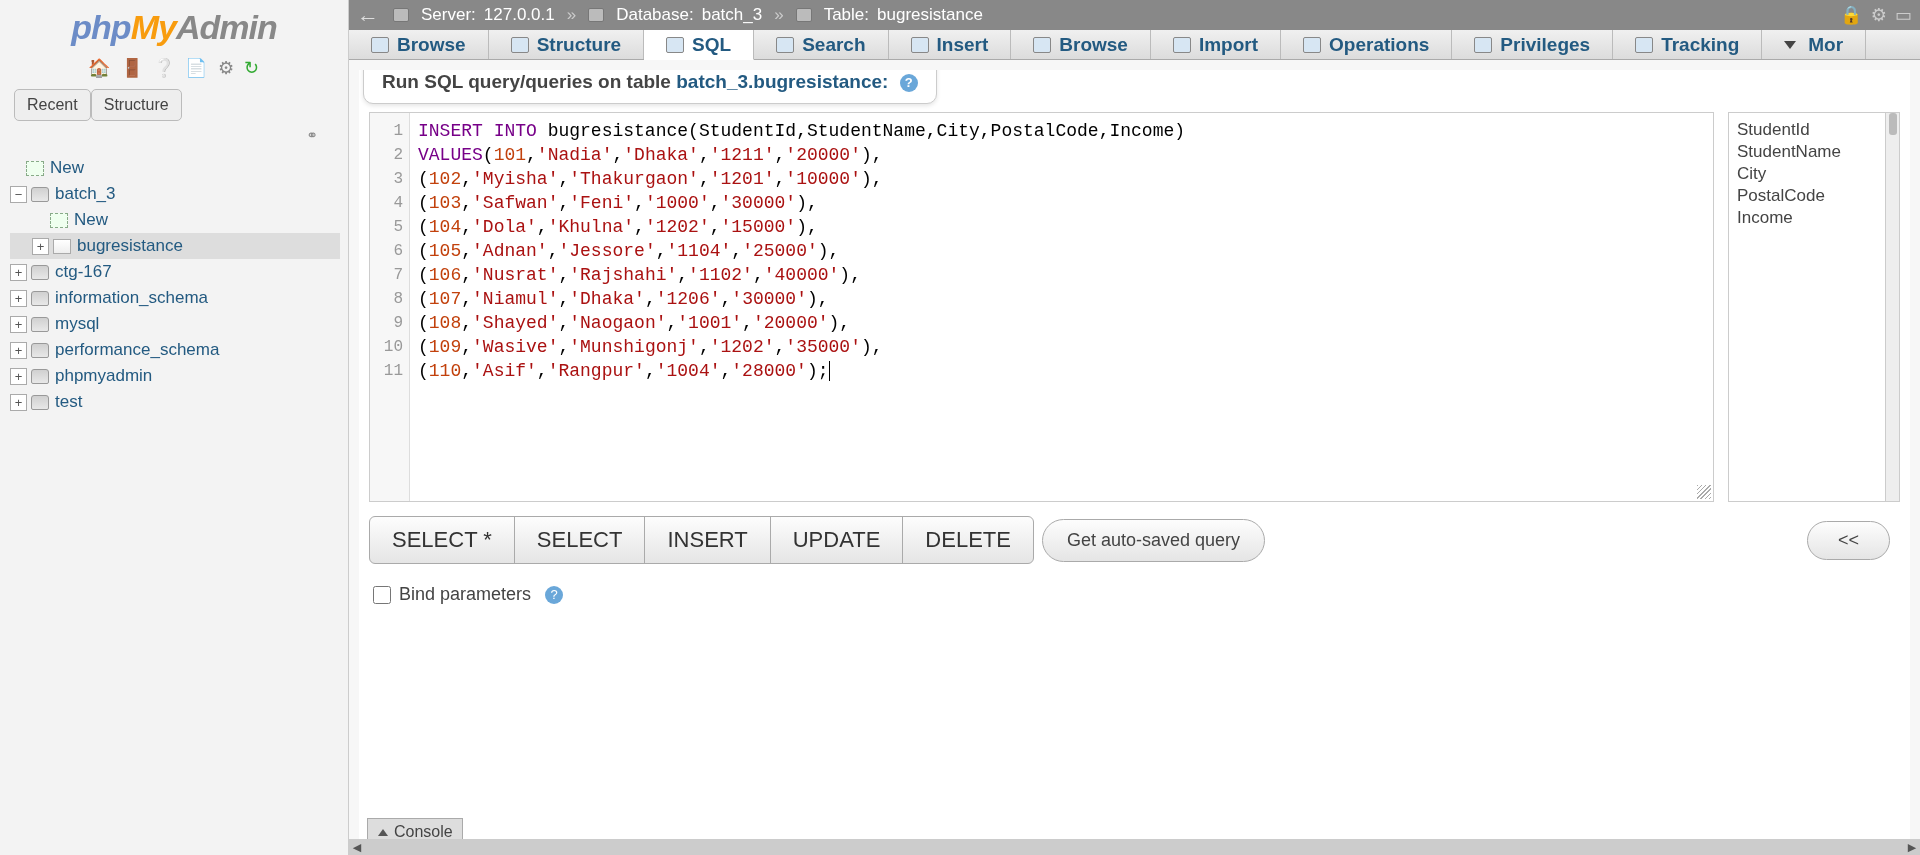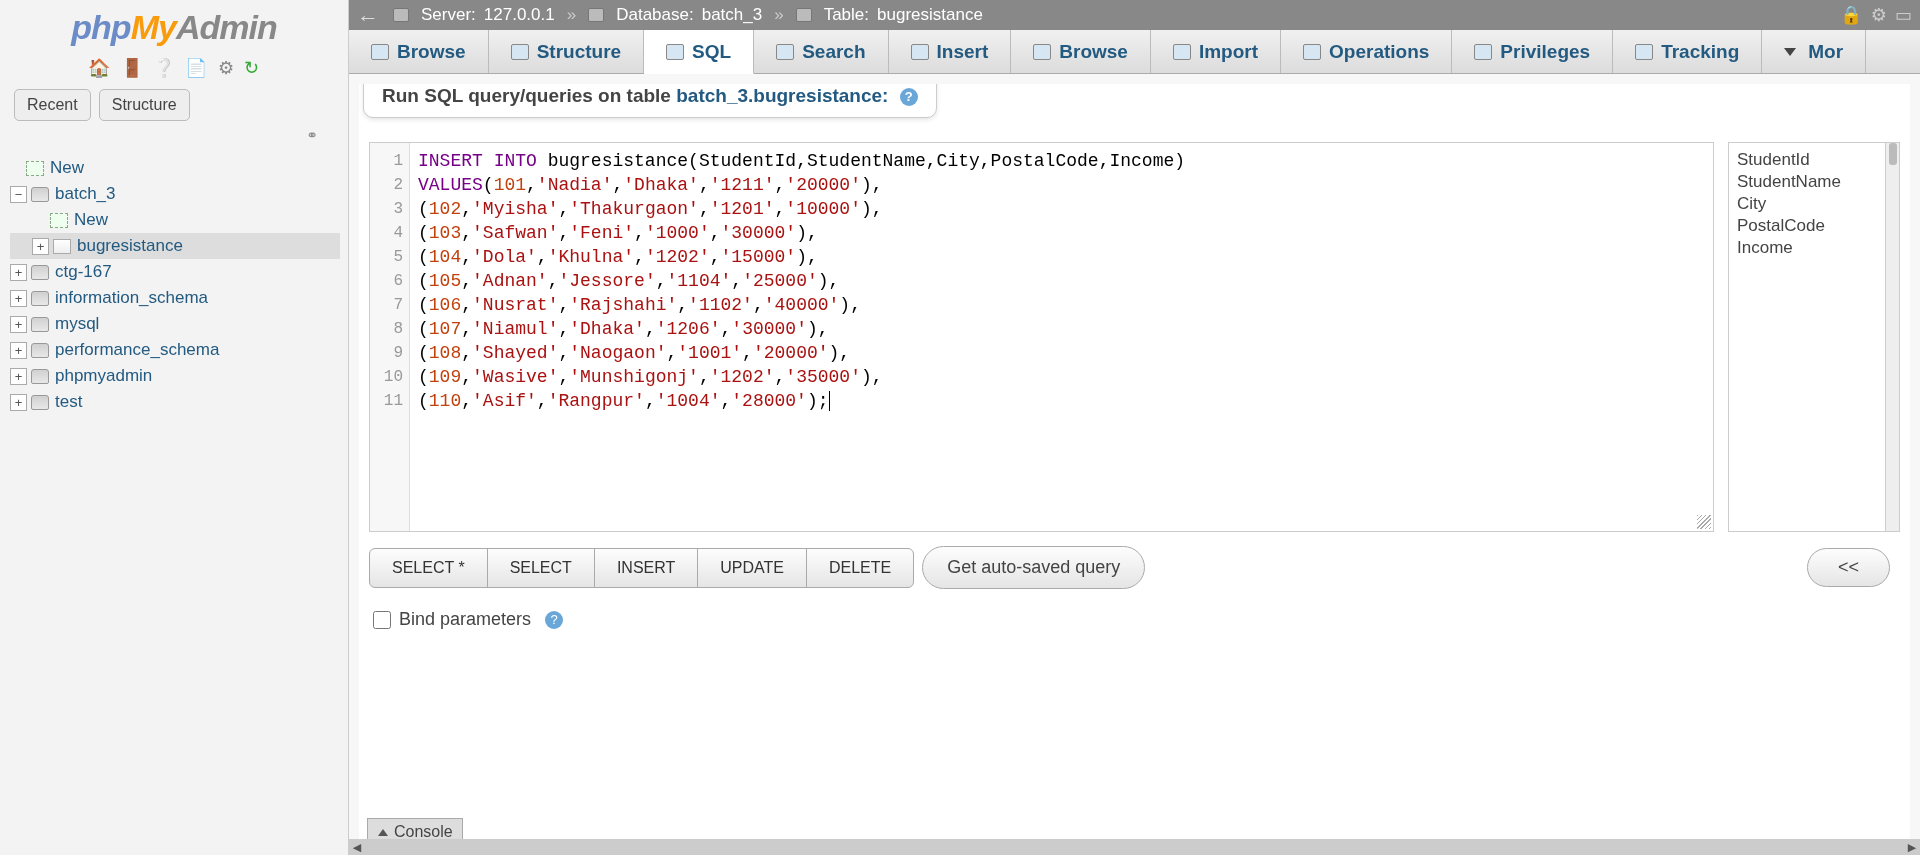--- a/index.html
+++ b/index.html
@@ -11,21 +11,21 @@
 .main { flex: 1; display: flex; flex-direction: column; background: #f7f7f7; position: relative; }
 
 
 .logo { text-align: center; padding: 8px 0 4px; }
 .logo-text { font-size: 34px; font-weight: bold; font-style: italic; letter-spacing: -1px; }
 .logo-php { color: #6c8cc7; }
 .logo-my { color: #f89c0e; }
 .logo-admin { color: #888; }
 .toolbar-icons { text-align: center; padding: 6px 0 10px; }
 .toolbar-icons span { margin: 0 3px; font-size: 18px; }
-.sidebar-tabs { display: flex; padding: 0 14px 6px; gap: 8px; }
+.sidebar-tabs { display: flex; padding: 0 14px 6px; gap: 0; }
 .sidebar-tab { background: #eee; border: 1px solid #bbb; border-radius: 5px; padding: 6px 12px; font-size: 16px; cursor: pointer; }
 .link-icon { text-align: right; padding: 0 30px 6px; color: #888; }
 .tree { padding: 6px 8px 6px 10px; font-size: 17px; }
 .tree-node { display: flex; align-items: center; padding: 3px 0; white-space: nowrap; }
 .tree-indent { display: inline-block; }
 .expand-box { display: inline-flex; width: 17px; height: 17px; border: 1px solid #aaa; background: #fff; align-items: center; justify-content: center; font-size: 13px; line-height: 1; margin-right: 4px; color: #555; cursor: pointer; }
 .db-icon, .tbl-icon, .new-icon { width: 18px; height: 15px; display: inline-block; margin-right: 6px; position: relative; }
 .db-icon { background: linear-gradient(#d0d0d0,#e8e8e8); border: 1px solid #999; border-radius: 3px 3px 2px 2px; }
 .tbl-icon { background: linear-gradient(#fff,#eee); border: 1px solid #aaa; }
 .new-icon { border: 1px dashed #8a8; background: #efffef; }
@@ -33,29 +33,29 @@
 .tree-node.selected { background: #ddd; }
 
 
 .breadcrumb-bar { background: #888; color: #fff; height: 30px; display: flex; align-items: center; padding: 0 8px; font-size: 17px; gap: 8px; }
 .bc-arrow { color: #ccc; padding: 0 4px; }
 .bc-icon { width: 16px; height: 14px; background: #bbb; border: 1px solid #777; display: inline-block; margin-right: 4px; vertical-align: middle; border-radius: 2px; }
 .bc-right-icons { margin-left: auto; color: #ccc; font-size: 18px; display: flex; gap: 8px; }
 .bc-back { color: #ddd; font-size: 22px; padding-right: 6px; cursor: pointer; }
 
 
-.tabs { display: flex; background: linear-gradient(#f0f0f0,#dcdcdc); border-bottom: 1px solid #aaa; height: 44px; }
+.tabs { display: flex; background: linear-gradient(#f0f0f0,#dcdcdc); border-bottom: 1px solid #aaa; height: 30px; }
 .tab { display: flex; align-items: center; padding: 0 22px; border-right: 1px solid #bbb; color: #235a81; font-size: 19px; font-weight: bold; cursor: pointer; gap: 8px; }
 .tab.active { background: #fff; border-bottom: 1px solid #fff; margin-bottom: -1px; }
 .tab-icon { width: 18px; height: 16px; display: inline-block; border: 1px solid #888; background: #d7e6f3; border-radius: 2px; }
 .tab-triangle { width: 0; height: 0; border-left: 6px solid transparent; border-right: 6px solid transparent; border-top: 8px solid #444; margin-right: 4px; }
 
 
 .content { flex: 1; background: #fff; margin: 10px; overflow: hidden; position: relative; }
-.query-header { display: inline-block; background: #fff; border: 1px solid #ccc; border-radius: 0 0 10px 10px; padding: 10px 18px; font-size: 19px; font-weight: bold; margin: -10px 0 24px 4px; box-shadow: 0 2px 4px rgba(0,0,0,0.1); }
+.query-header { display: inline-block; background: #fff; border: 1px solid #ccc; border-radius: 0 0 10px 10px; padding: 10px 18px; font-size: 19px; font-weight: bold; margin: -10px 0 8px 4px; box-shadow: 0 2px 4px rgba(0,0,0,0.1); }
 .query-header .highlight { color: #235a81; }
 .help-circle { display: inline-block; width: 18px; height: 18px; border-radius: 50%; background: #6aa7d9; color: #fff; text-align: center; font-size: 13px; line-height: 18px; margin-left: 6px; vertical-align: middle; }
 
 .editor-wrap { display: flex; gap: 14px; padding: 0 10px; }
 .editor { flex: 1; display: flex; border: 1px solid #ccc; height: 390px; font-family: 'Courier New', monospace; font-size: 18px; position: relative; }
 .gutter { width: 40px; background: #f7f7f7; border-right: 1px solid #ddd; text-align: right; padding: 6px 6px 0 0; color: #999; font-size: 16px; line-height: 24px; }
 .code-area { flex: 1; padding: 6px 8px; line-height: 24px; white-space: pre; overflow: auto; }
 .kw { color: #708; }
 .fn { color: #000; }
 .num { color: #c2410c; }
@@ -65,21 +65,21 @@
 @keyframes blink { 50% { border-color: transparent; } }
 .resize-handle { position: absolute; bottom: 2px; right: 2px; width: 14px; height: 14px; background: repeating-linear-gradient(135deg,#aaa,#aaa 1px,transparent 1px,transparent 3px); cursor: nwse-resize; }
 
 .col-panel { width: 172px; border: 1px solid #ccc; padding: 6px 8px; font-size: 17px; line-height: 22px; position: relative; }
 .col-panel-scroll { position: absolute; top: 0; right: 0; bottom: 0; width: 14px; background: #eee; border-left: 1px solid #ccc; }
 .col-panel-thumb { position: absolute; top: 0; width: 8px; left: 3px; height: 22px; background: #bbb; border-radius: 3px; }
 
 
 .btn-row { display: flex; gap: 0; padding: 14px 10px 10px; align-items: center; }
 .btn-group { display: inline-flex; border: 1px solid #aaa; border-radius: 6px; overflow: hidden; background: linear-gradient(#fdfdfd,#e5e5e5); }
-.btn { padding: 10px 22px; font-size: 16px; border-right: 1px solid #aaa; cursor: pointer; color: #333; }
+.btn { padding: 10px 22px; font-size: 22px; border-right: 1px solid #aaa; cursor: pointer; color: #333; }
 .btn:last-child { border-right: none; }
 .btn-single { border: 1px solid #aaa; border-radius: 22px; padding: 10px 24px; font-size: 18px; background: linear-gradient(#fdfdfd,#e5e5e5); cursor: pointer; margin-left: 8px; }
 .btn-arrow { border: 1px solid #aaa; border-radius: 22px; padding: 8px 30px; font-size: 18px; background: linear-gradient(#fdfdfd,#e5e5e5); cursor: pointer; margin-left: auto; margin-right: 10px; }
 
 .bind-row { padding: 10px 14px; font-size: 18px; display: flex; align-items: center; gap: 8px; }
 .bind-row input[type=checkbox] { width: 18px; height: 18px; }
 
 
 .console-bar { position: absolute; bottom: 0; left: 0; right: 0; background: #ddd; border: 1px solid #aaa; width: 96px; margin-left: 8px; padding: 4px 10px; font-size: 16px; border-bottom: none; display: flex; align-items: center; gap: 6px; }
 .console-tri { width: 0; height: 0; border-left: 5px solid transparent; border-right: 5px solid transparent; border-bottom: 7px solid #555; }

